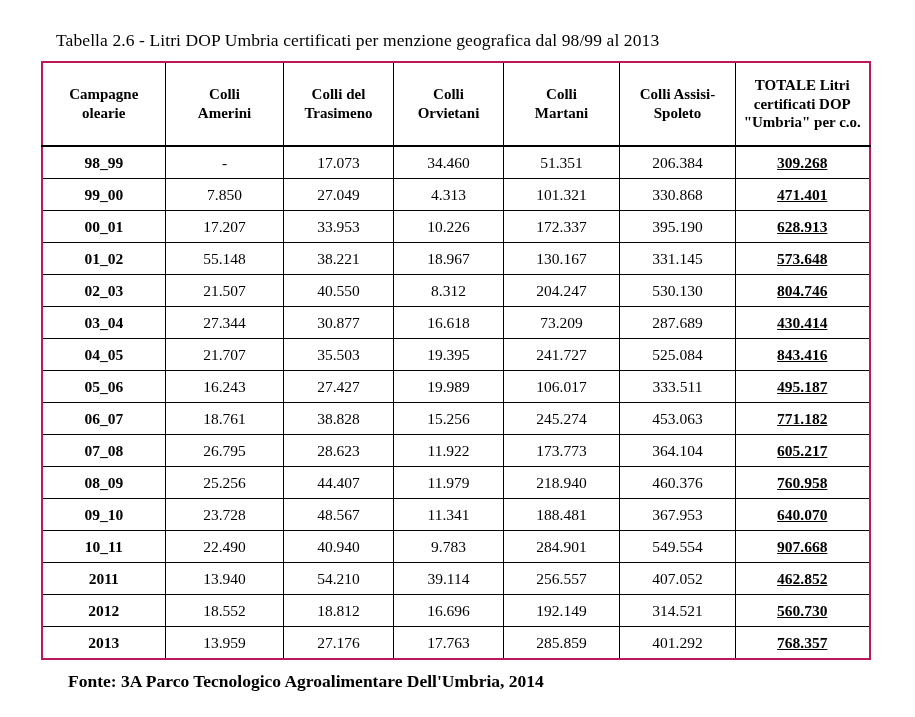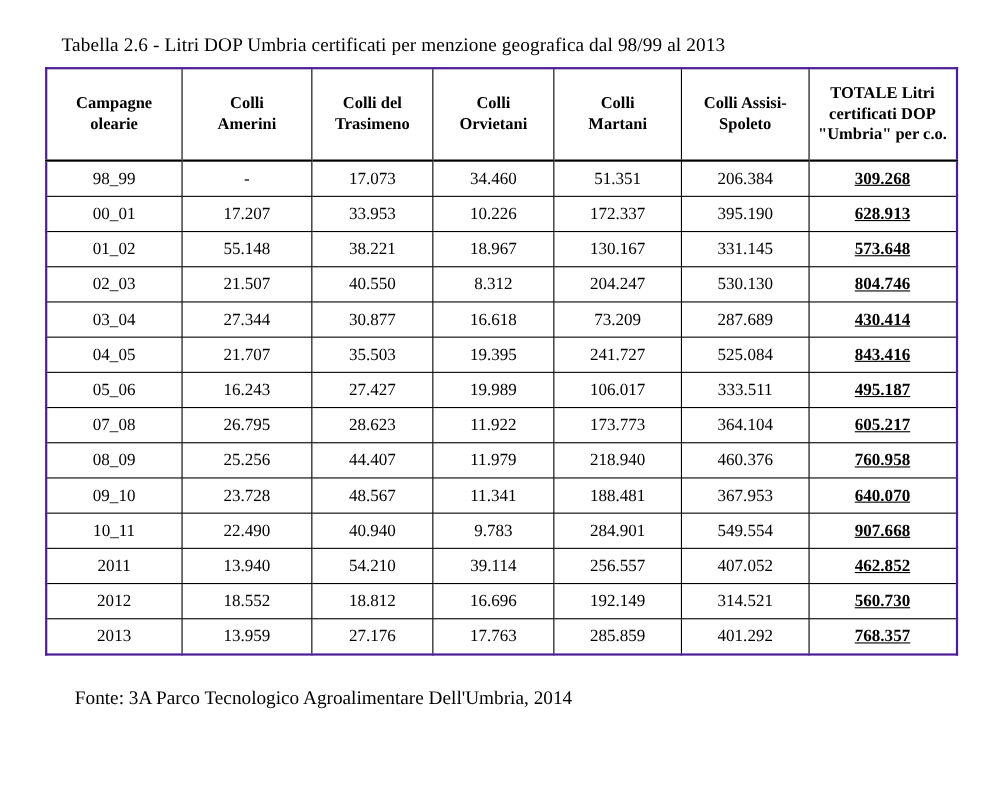--- a/index.html
+++ b/index.html
@@ -26,21 +26,21 @@
     font-family: "Liberation Serif", serif;
     color: #000;
     margin: 6px 0 10px 16px;
     letter-spacing: 0.1px;
   }
   table.dop {
     border-collapse: collapse;
     table-layout: fixed;
     width: 828px;
     margin: 0 auto;
-    border: 2px solid #4c1d95;
+    border: 2px solid #be185d;
   }
   table.dop th, table.dop td {
     border: 1px solid #000;
     text-align: center;
     vertical-align: middle;
     font-family: "Liberation Serif", serif;
   }
   table.dop thead th {
     font-weight: bold;
     font-size: 15px;
@@ -48,38 +48,39 @@
     padding: 8px 4px;
     height: 66px;
     border-bottom: 2px solid #000;
   }
   table.dop tbody td {
     font-size: 15.5px;
     padding: 5px 4px;
     height: 21px;
   }
   table.dop tbody td.campagna {
-    font-weight: normal;
+    font-weight: bold;
   }
   table.dop tbody td.totale {
     font-weight: bold;
     text-decoration: underline;
   }
   
   col.c0 { width: 124px; }
   col.c1 { width: 118px; }
   col.c2 { width: 110px; }
   col.c3 { width: 110px; }
   col.c4 { width: 116px; }
   col.c5 { width: 116px; }
   col.c6 { width: 134px; }
   .source {
     font-size: 17.5px;
-    margin: 28px 0 0 28px;
-    font-family: "Liberation Serif", serif;
+    margin: 11px 0 0 28px;
+    font-family: "Liberation Serif", serif;
+    font-weight: bold;
   }
   .hdr-line { display: block; }
 </style>
 </head>
 <body>
 
 <div class="page">
 
   <div class="caption">Tabella 2.6 - Litri DOP Umbria certificati per menzione geografica dal 98/99 al 2013</div>
 
@@ -130,20 +131,29 @@
         <tr>
           <td class="campagna">98_99</td>
           <td>-</td>
           <td>17.073</td>
           <td>34.460</td>
           <td>51.351</td>
           <td>206.384</td>
           <td class="totale">309.268</td>
         </tr>
         <tr>
+          <td class="campagna">99_00</td>
+          <td>7.850</td>
+          <td>27.049</td>
+          <td>4.313</td>
+          <td>101.321</td>
+          <td>330.868</td>
+          <td class="totale">471.401</td>
+        </tr>
+        <tr>
           <td class="campagna">00_01</td>
           <td>17.207</td>
           <td>33.953</td>
           <td>10.226</td>
           <td>172.337</td>
           <td>395.190</td>
           <td class="totale">628.913</td>
         </tr>
         <tr>
           <td class="campagna">01_02</td>
@@ -184,20 +194,29 @@
         <tr>
           <td class="campagna">05_06</td>
           <td>16.243</td>
           <td>27.427</td>
           <td>19.989</td>
           <td>106.017</td>
           <td>333.511</td>
           <td class="totale">495.187</td>
         </tr>
         <tr>
+          <td class="campagna">06_07</td>
+          <td>18.761</td>
+          <td>38.828</td>
+          <td>15.256</td>
+          <td>245.274</td>
+          <td>453.063</td>
+          <td class="totale">771.182</td>
+        </tr>
+        <tr>
           <td class="campagna">07_08</td>
           <td>26.795</td>
           <td>28.623</td>
           <td>11.922</td>
           <td>173.773</td>
           <td>364.104</td>
           <td class="totale">605.217</td>
         </tr>
         <tr>
           <td class="campagna">08_09</td>

